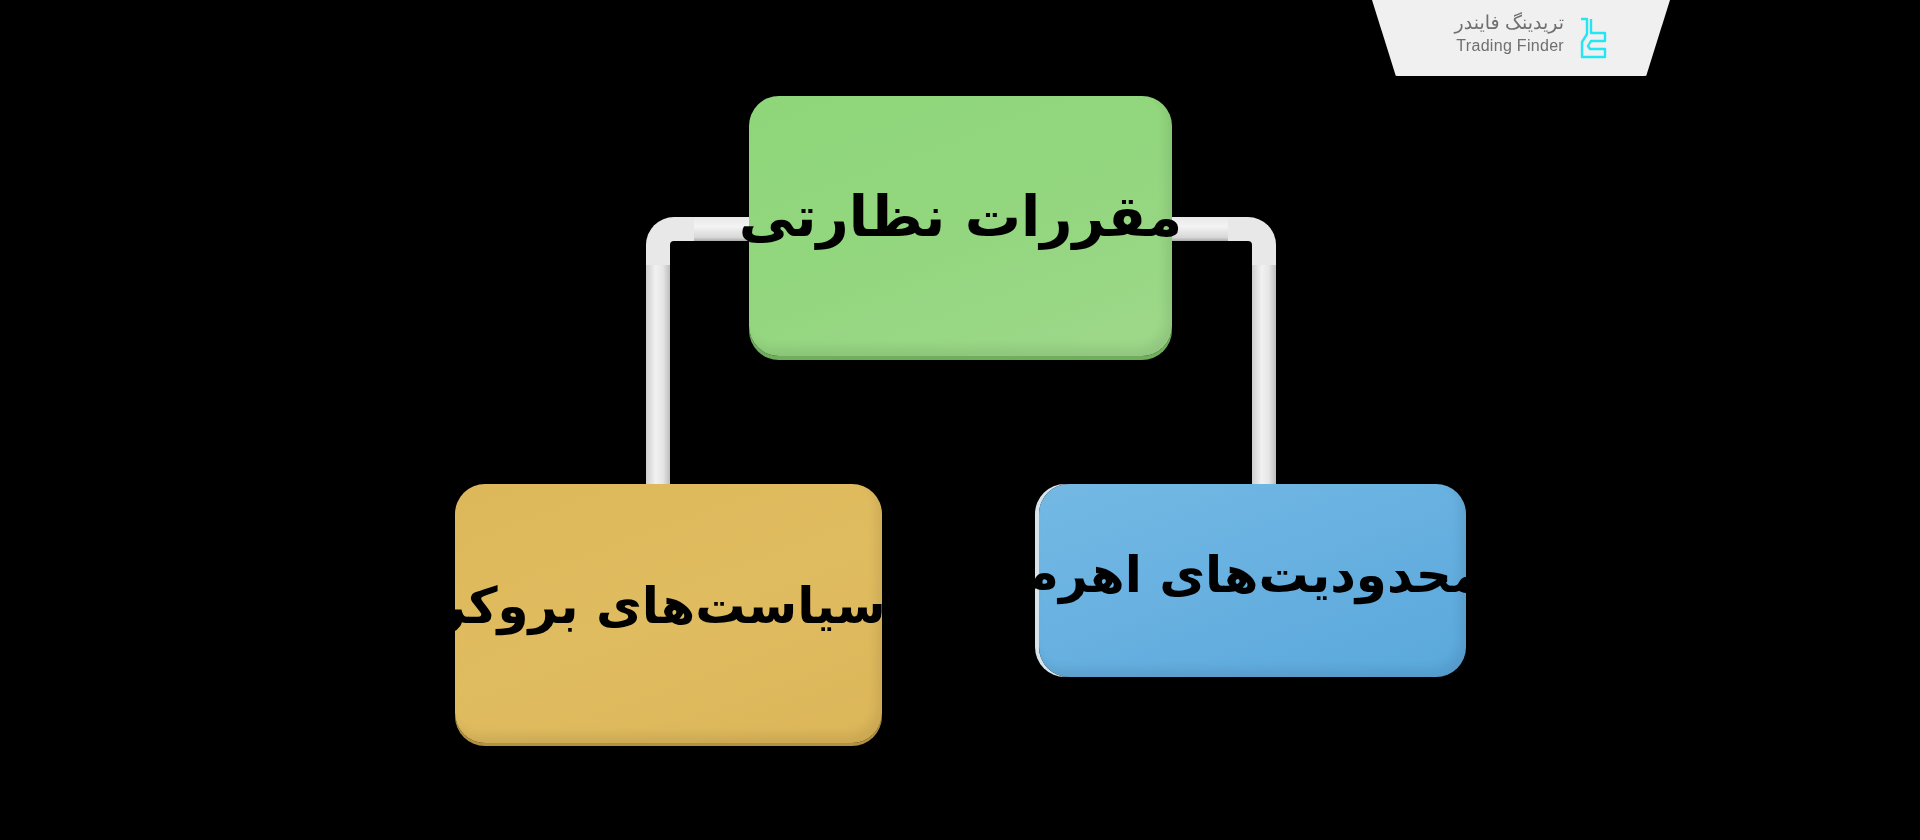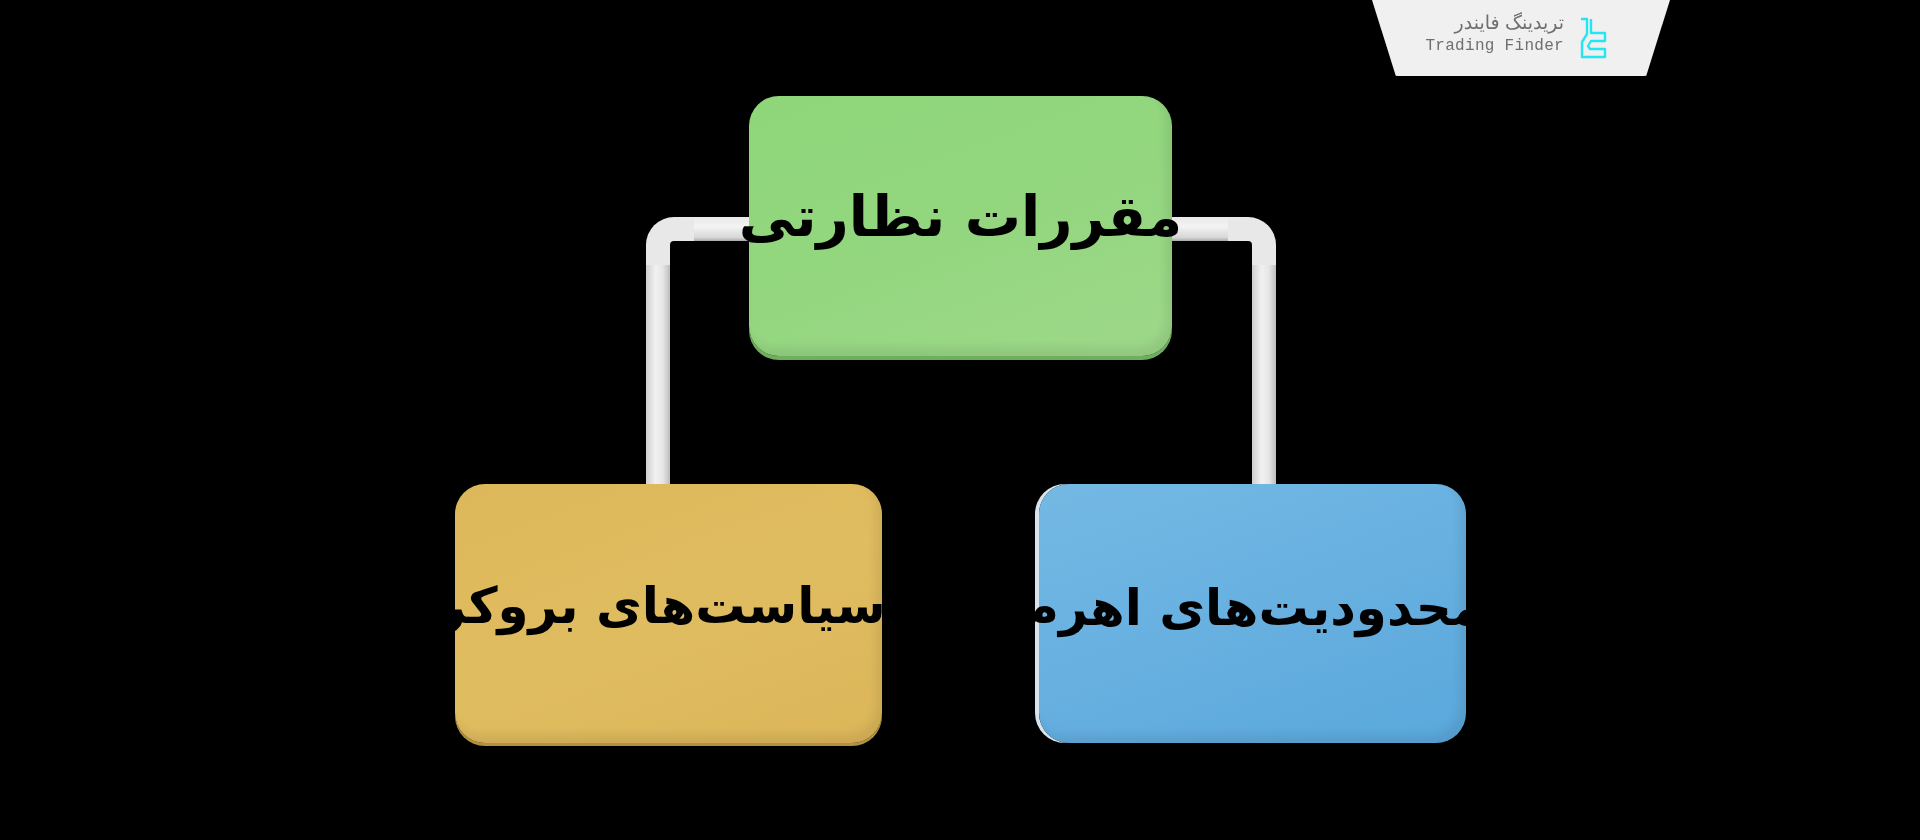--- a/index.html
+++ b/index.html
@@ -43,21 +43,21 @@
     }
     .logo-text-fa {
       font-size: 19px;
       direction: rtl;
       font-family: Liberation Sans, sans-serif;
       letter-spacing: 0px;
     }
     .logo-text-en {
       font-size: 16px;
       margin-top: 6px;
-      font-family: Liberation Mono, monospace;
+      font-family: Liberation Sans, sans-serif;
       letter-spacing: 0.3px;
     }
     .logo-icon {
       position: absolute;
       left: 206px;
       top: 17px;
       width: 30px;
       height: 42px;
     }
 
@@ -106,21 +106,21 @@
       box-shadow: inset -6px -8px 10px rgba(0,0,0,0.08), 0 4px 0 #6fae5c;
     }
     .node-green .node-label { font-size: 56px; margin-top: -20px; }
     .node-yellow {
       left: 455px; top: 484px; width: 427px; height: 259px;
       background: linear-gradient(160deg, #ddb85a 0%, #e0bc60 50%, #dcb659 100%);
       box-shadow: inset -6px -8px 10px rgba(0,0,0,0.08), 0 3px 0 #b2913f;
     }
     .node-yellow .node-label { font-size: 50px; margin-top: -16px; margin-left: -14px; }
     .node-blue {
-      left: 1039px; top: 484px; width: 427px; height: 259px;
+      left: 1039px; top: 484px; width: 427px; height: 193px;
       background: linear-gradient(160deg, #74b9e4 0%, #67b0e0 50%, #5aa8dc 100%);
       box-shadow: inset -6px -8px 10px rgba(0,0,0,0.08), -4px 0 0 #d8e4ec;
     }
     .node-blue .node-label { font-size: 50px; margin-top: -12px; }
   </style>
 </head>
 <body>
 
 <div class="canvas">
 

